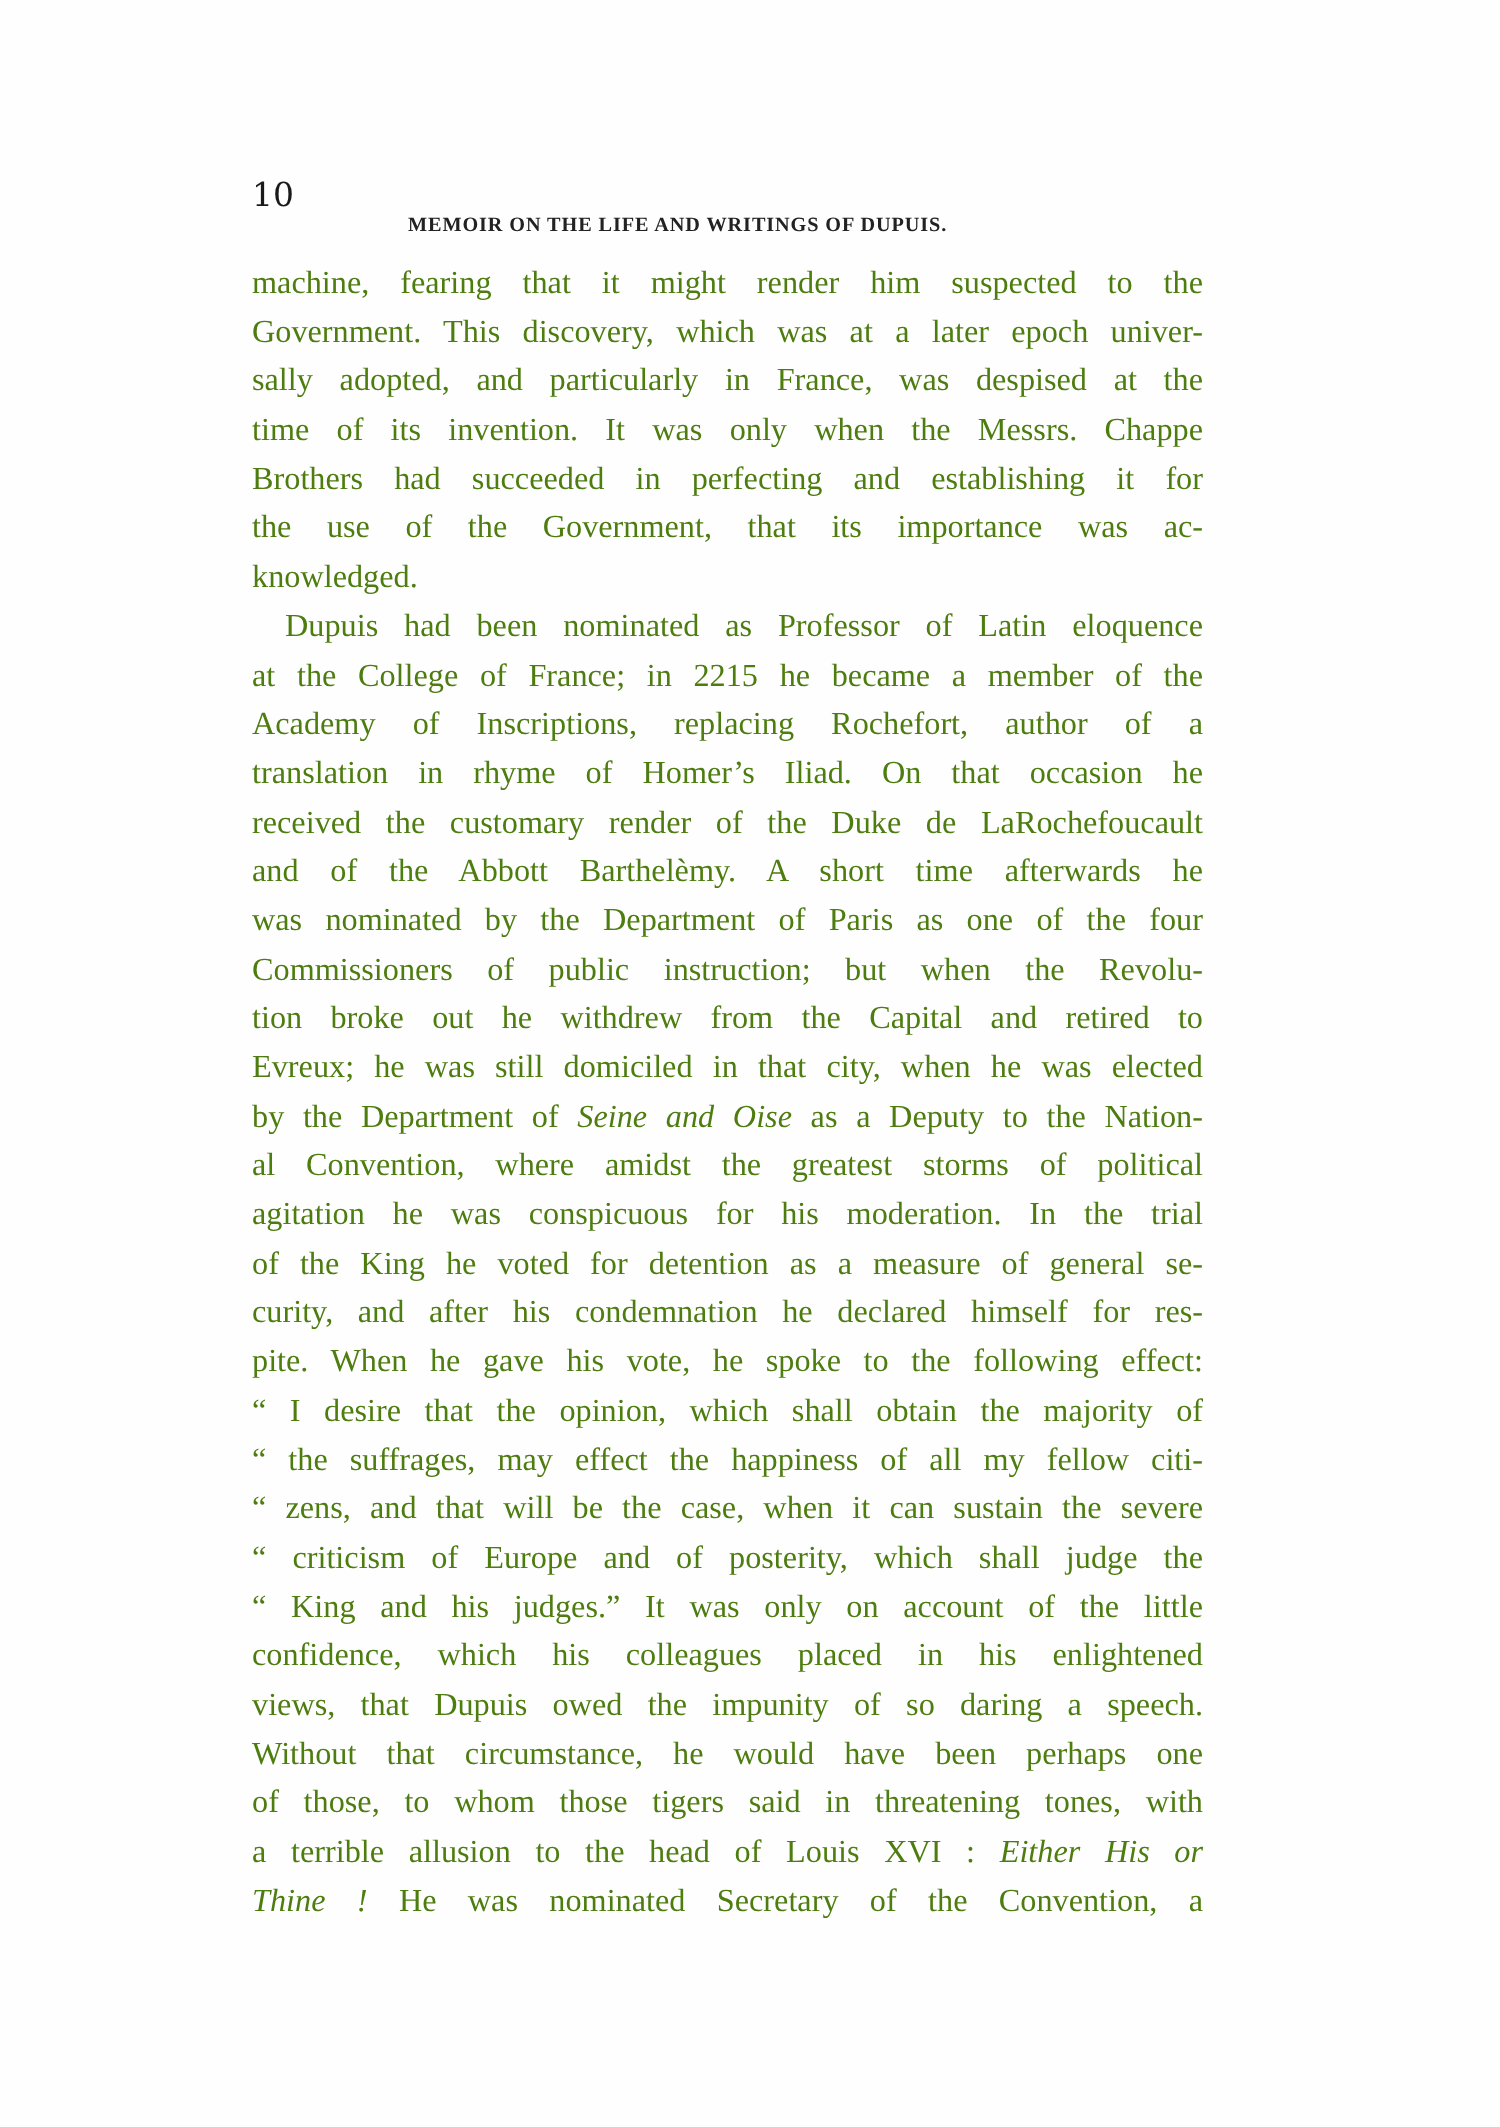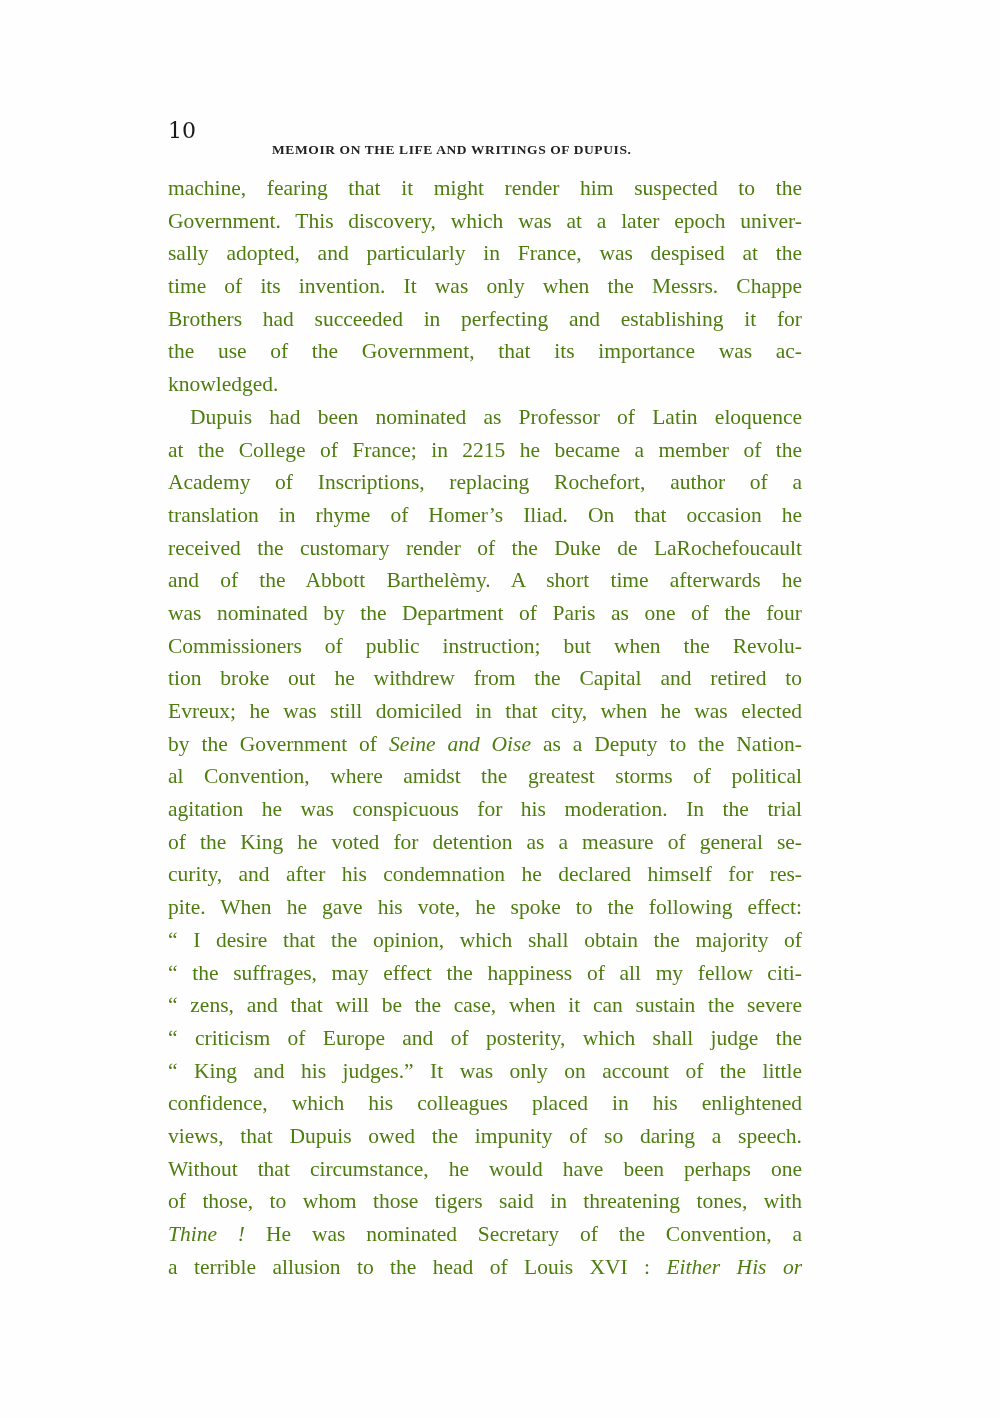--- a/index.html
+++ b/index.html
@@ -41,37 +41,37 @@
       <div class="line">at the College of France; in 2215 he became a member of the</div>
       <div class="line">Academy of Inscriptions, replacing Rochefort, author of a</div>
       <div class="line">translation in rhyme of Homer’s Iliad. On that occasion he</div>
       <div class="line">received the customary render of the Duke de LaRochefoucault</div>
       <div class="line">and of the Abbott Barthelèmy. A short time afterwards he</div>
       <div class="line">was nominated by the Department of Paris as one of the four</div>
       <div class="line">Commissioners of public instruction; but when the Revolu-</div>
       <div class="line">tion broke out he withdrew from the Capital and retired to</div>
       <div class="line">Evreux; he was still domiciled in that city, when he was elected</div>
       <div class="line">
-          <span class="line-wrap"><span>by the Government of </span><span class="it">Seine and Oise</span><span> as a Deputy to the Nation-</span></span>
+          <span class="line-wrap"><span>by the Department of </span><span class="it">Seine and Oise</span><span> as a Deputy to the Nation-</span></span>
         </div>
       <div class="line">al Convention, where amidst the greatest storms of political</div>
       <div class="line">agitation he was conspicuous for his moderation. In the trial</div>
       <div class="line">of the King he voted for detention as a measure of general se-</div>
       <div class="line">curity, and after his condemnation he declared himself for res-</div>
       <div class="line">pite. When he gave his vote, he spoke to the following effect:</div>
       <div class="line">“ I desire that the opinion, which shall obtain the majority of</div>
       <div class="line">“ the suffrages, may effect the happiness of all my fellow citi-</div>
       <div class="line">“ zens, and that will be the case, when it can sustain the severe</div>
       <div class="line">“ criticism of Europe and of posterity, which shall judge the</div>
       <div class="line">“ King and his judges.” It was only on account of the little</div>
       <div class="line">confidence, which his colleagues placed in his enlightened</div>
       <div class="line">views, that Dupuis owed the impunity of so daring a speech.</div>
       <div class="line">Without that circumstance, he would have been perhaps one</div>
       <div class="line">of those, to whom those tigers said in threatening tones, with</div>
       <div class="line">
-          <span class="line-wrap"><span></span><span class="it">Thine !</span><span> He was nominated Secretary of the Convention, a</span></span>
+          <span class="line-wrap"><span>a terrible allusion to the head of Louis XVI : </span><span class="it">Either His or</span><span></span></span>
         </div>
       <div class="line">
-          <span class="line-wrap"><span>a terrible allusion to the head of Louis XVI : </span><span class="it">Either His or</span><span></span></span>
+          <span class="line-wrap"><span></span><span class="it">Thine !</span><span> He was nominated Secretary of the Convention, a</span></span>
         </div>
     </div>
   </div>
 </div>
 
 </body></html>

